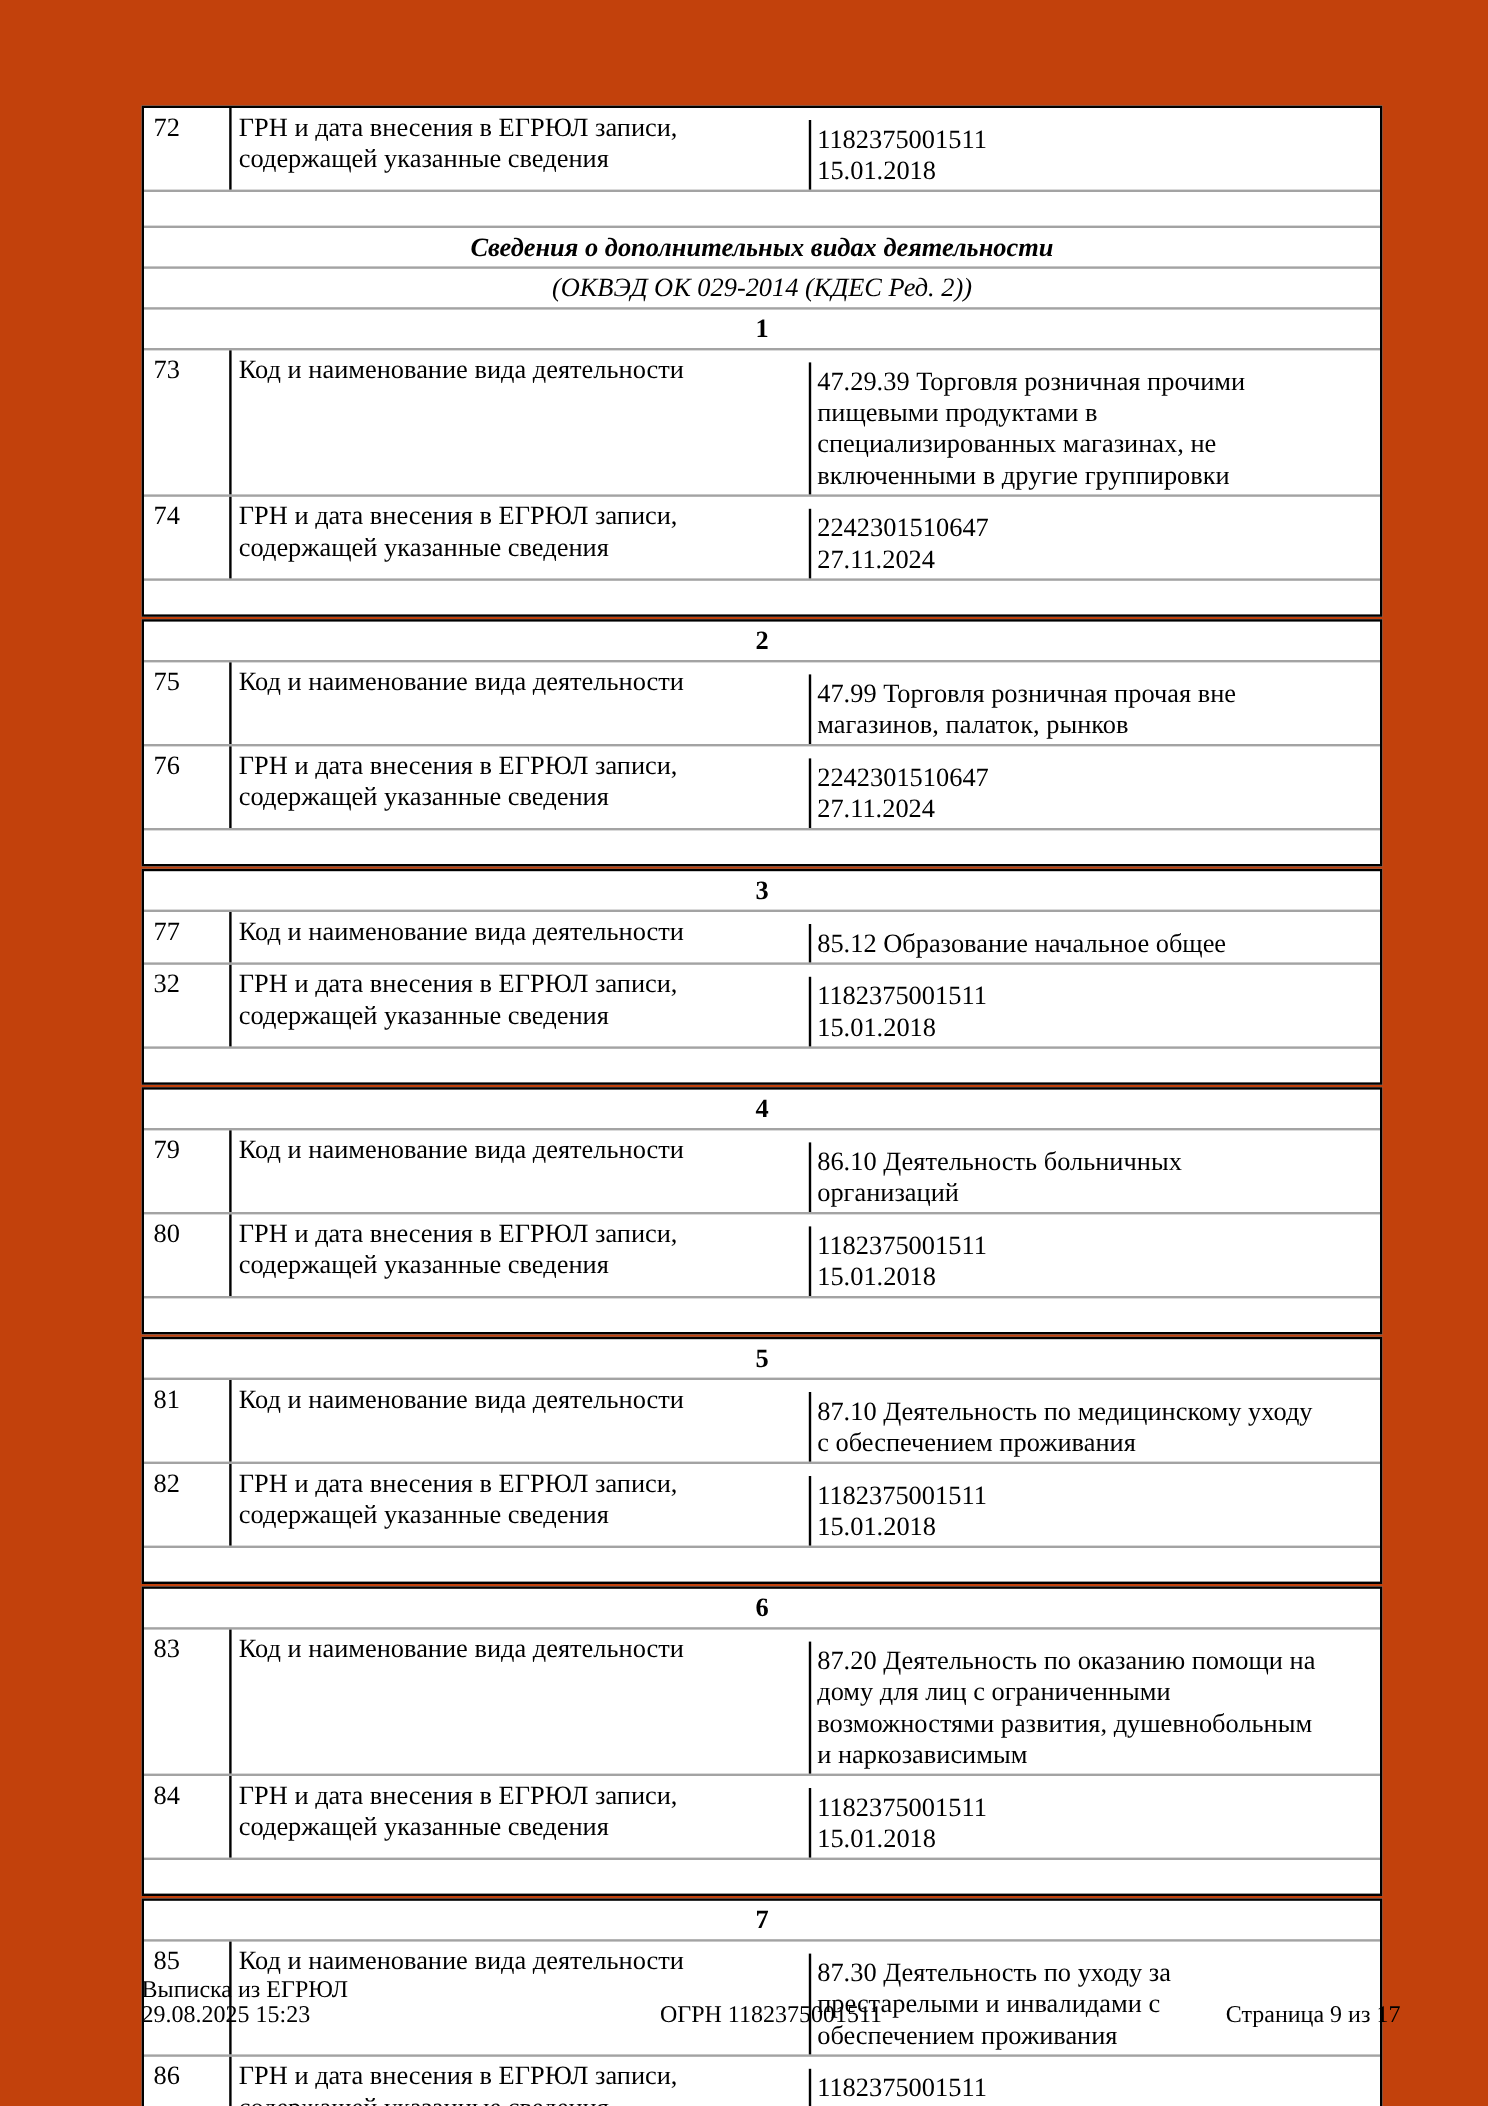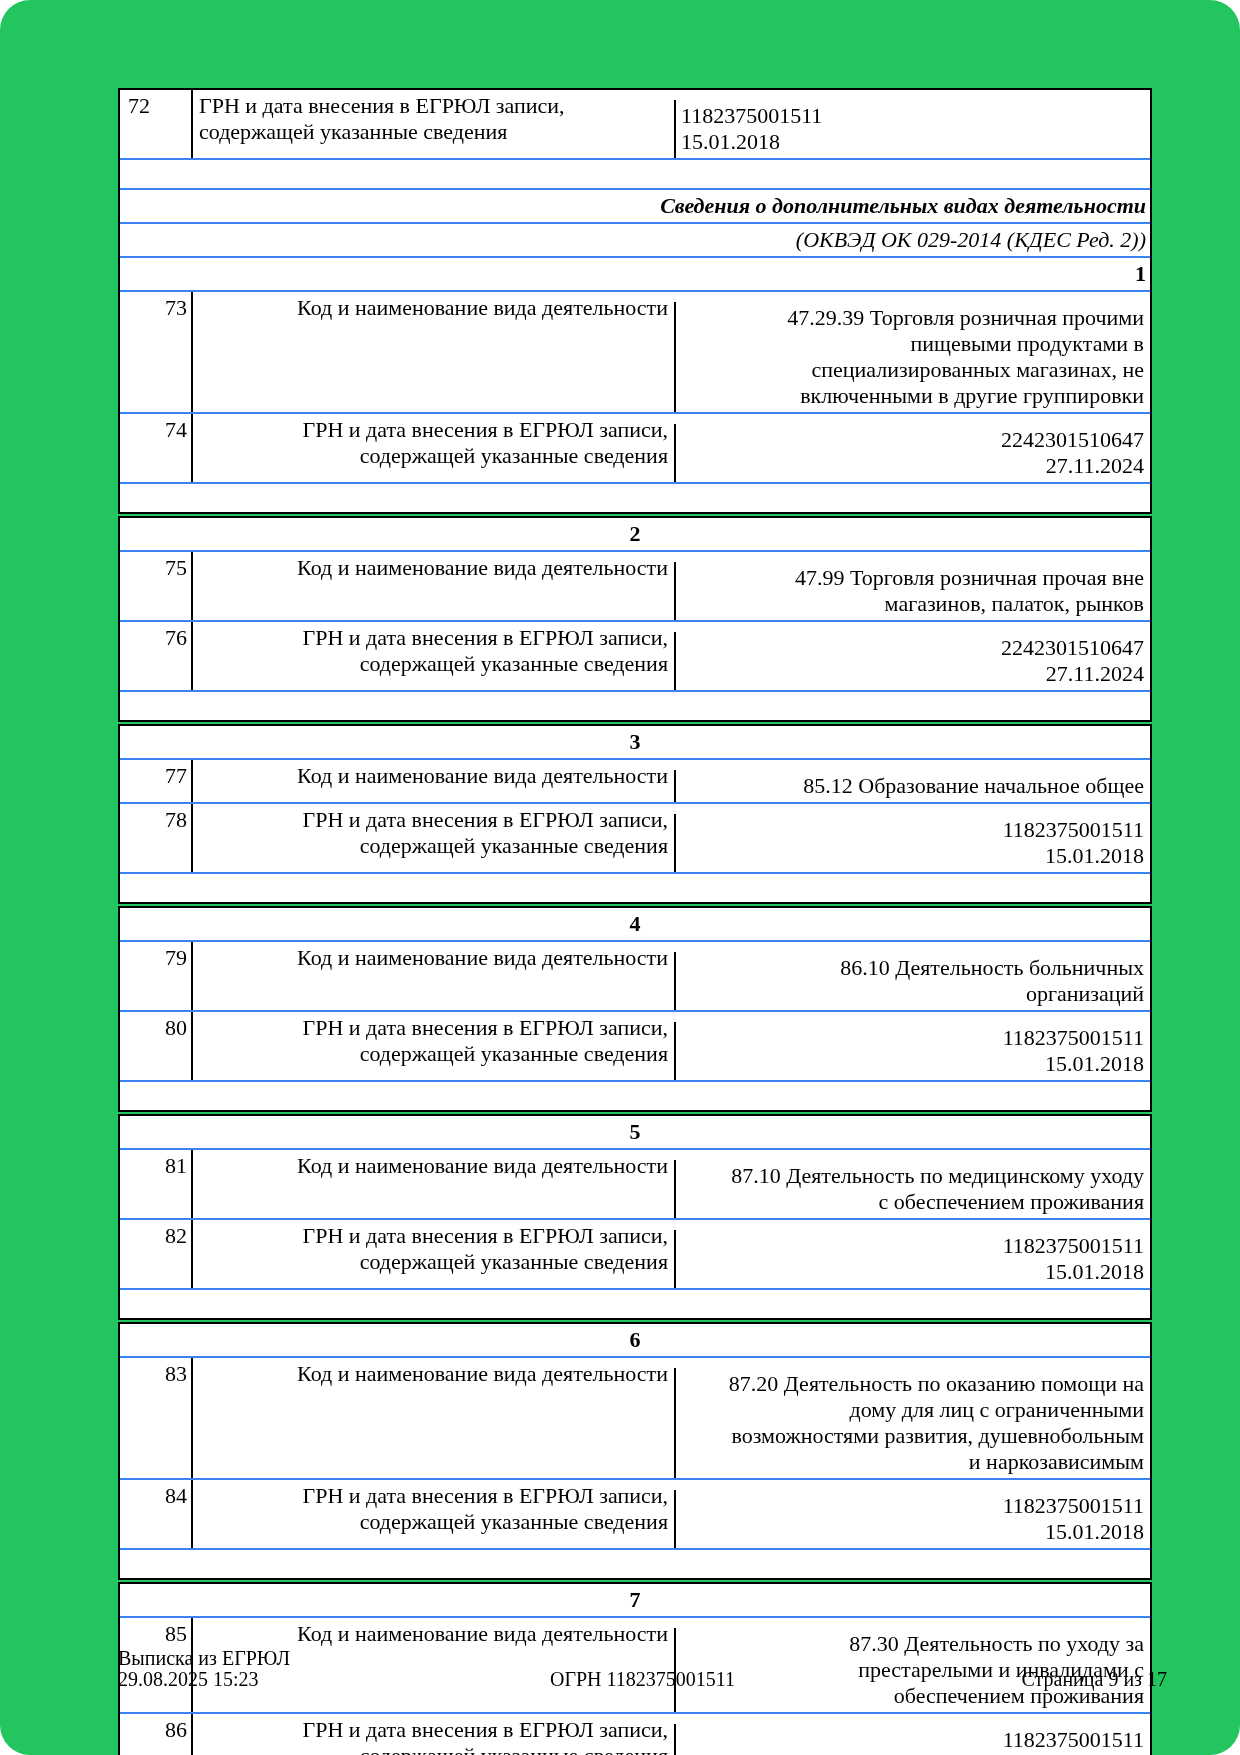--- a/index.html
+++ b/index.html
@@ -1,40 +1,39 @@
 <!DOCTYPE html>
 <html><head>
 <meta charset="utf-8">
 <style>
   html,body { margin:0; padding:0; background:#ffffff; }
   .page {
     position:relative;
     width:1240px;
     height:1755px;
-    background:#22c55e;
+    background:#c2410c;
     color:#000000;
     font-family:"Liberation Serif", serif;
     font-size:22px;
     line-height:26px;
     overflow:hidden;
-    border-radius:30px;
   }
   .doc {
     position:absolute;
     left:118px;
     top:88px;
     width:1034px;
   }
   .block {
     border:2px solid #000;
     background:#fff;
   }
   .block + .block { margin-top:2px; }
   .row { display:flex; }
-  .row + .row { border-top:2px solid #3b82f6;text-align:right; }
+  .row + .row { border-top:2px solid #a3a3a3; }
   .cell { box-sizing:border-box; }
   .cell-num {
     flex:0 0 71px;
     width:71px;
     padding:3px 4px 3px 8px;
   }
   .cell-label {
     flex:0 0 483px;
     width:483px;
     border-left:2px solid #000;
@@ -126,21 +125,21 @@
     </div>
 
     <div class="block">
       <div class="row row-center row-secnum">3</div>
       <div class="row">
         <div class="cell cell-num">77</div>
         <div class="cell cell-label">Код и наименование вида деятельности</div>
         <div class="cell cell-value">85.12 Образование начальное общее</div>
       </div>
       <div class="row">
-        <div class="cell cell-num">78</div>
+        <div class="cell cell-num">32</div>
         <div class="cell cell-label">ГРН и дата внесения в ЕГРЮЛ записи,
 содержащей указанные сведения</div>
         <div class="cell cell-value">1182375001511
 15.01.2018</div>
       </div>
       <div class="row spacer-row"></div>
     </div>
 
     <div class="block">
       <div class="row row-center row-secnum">4</div>

